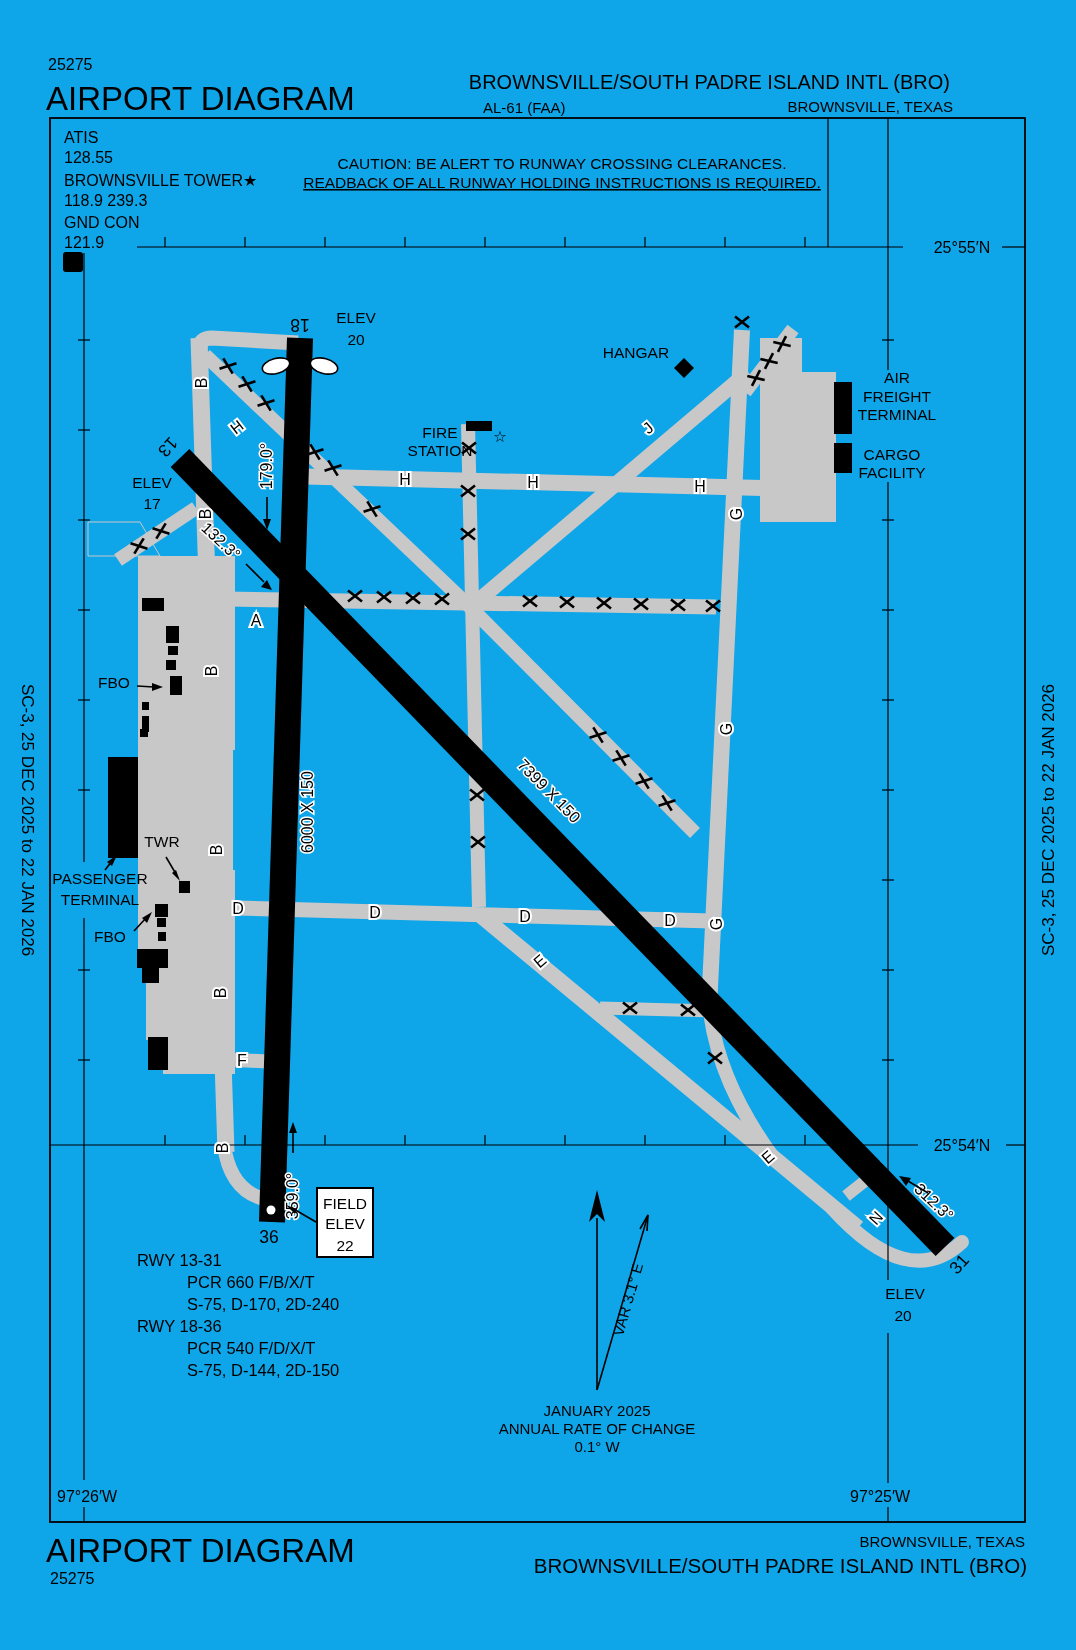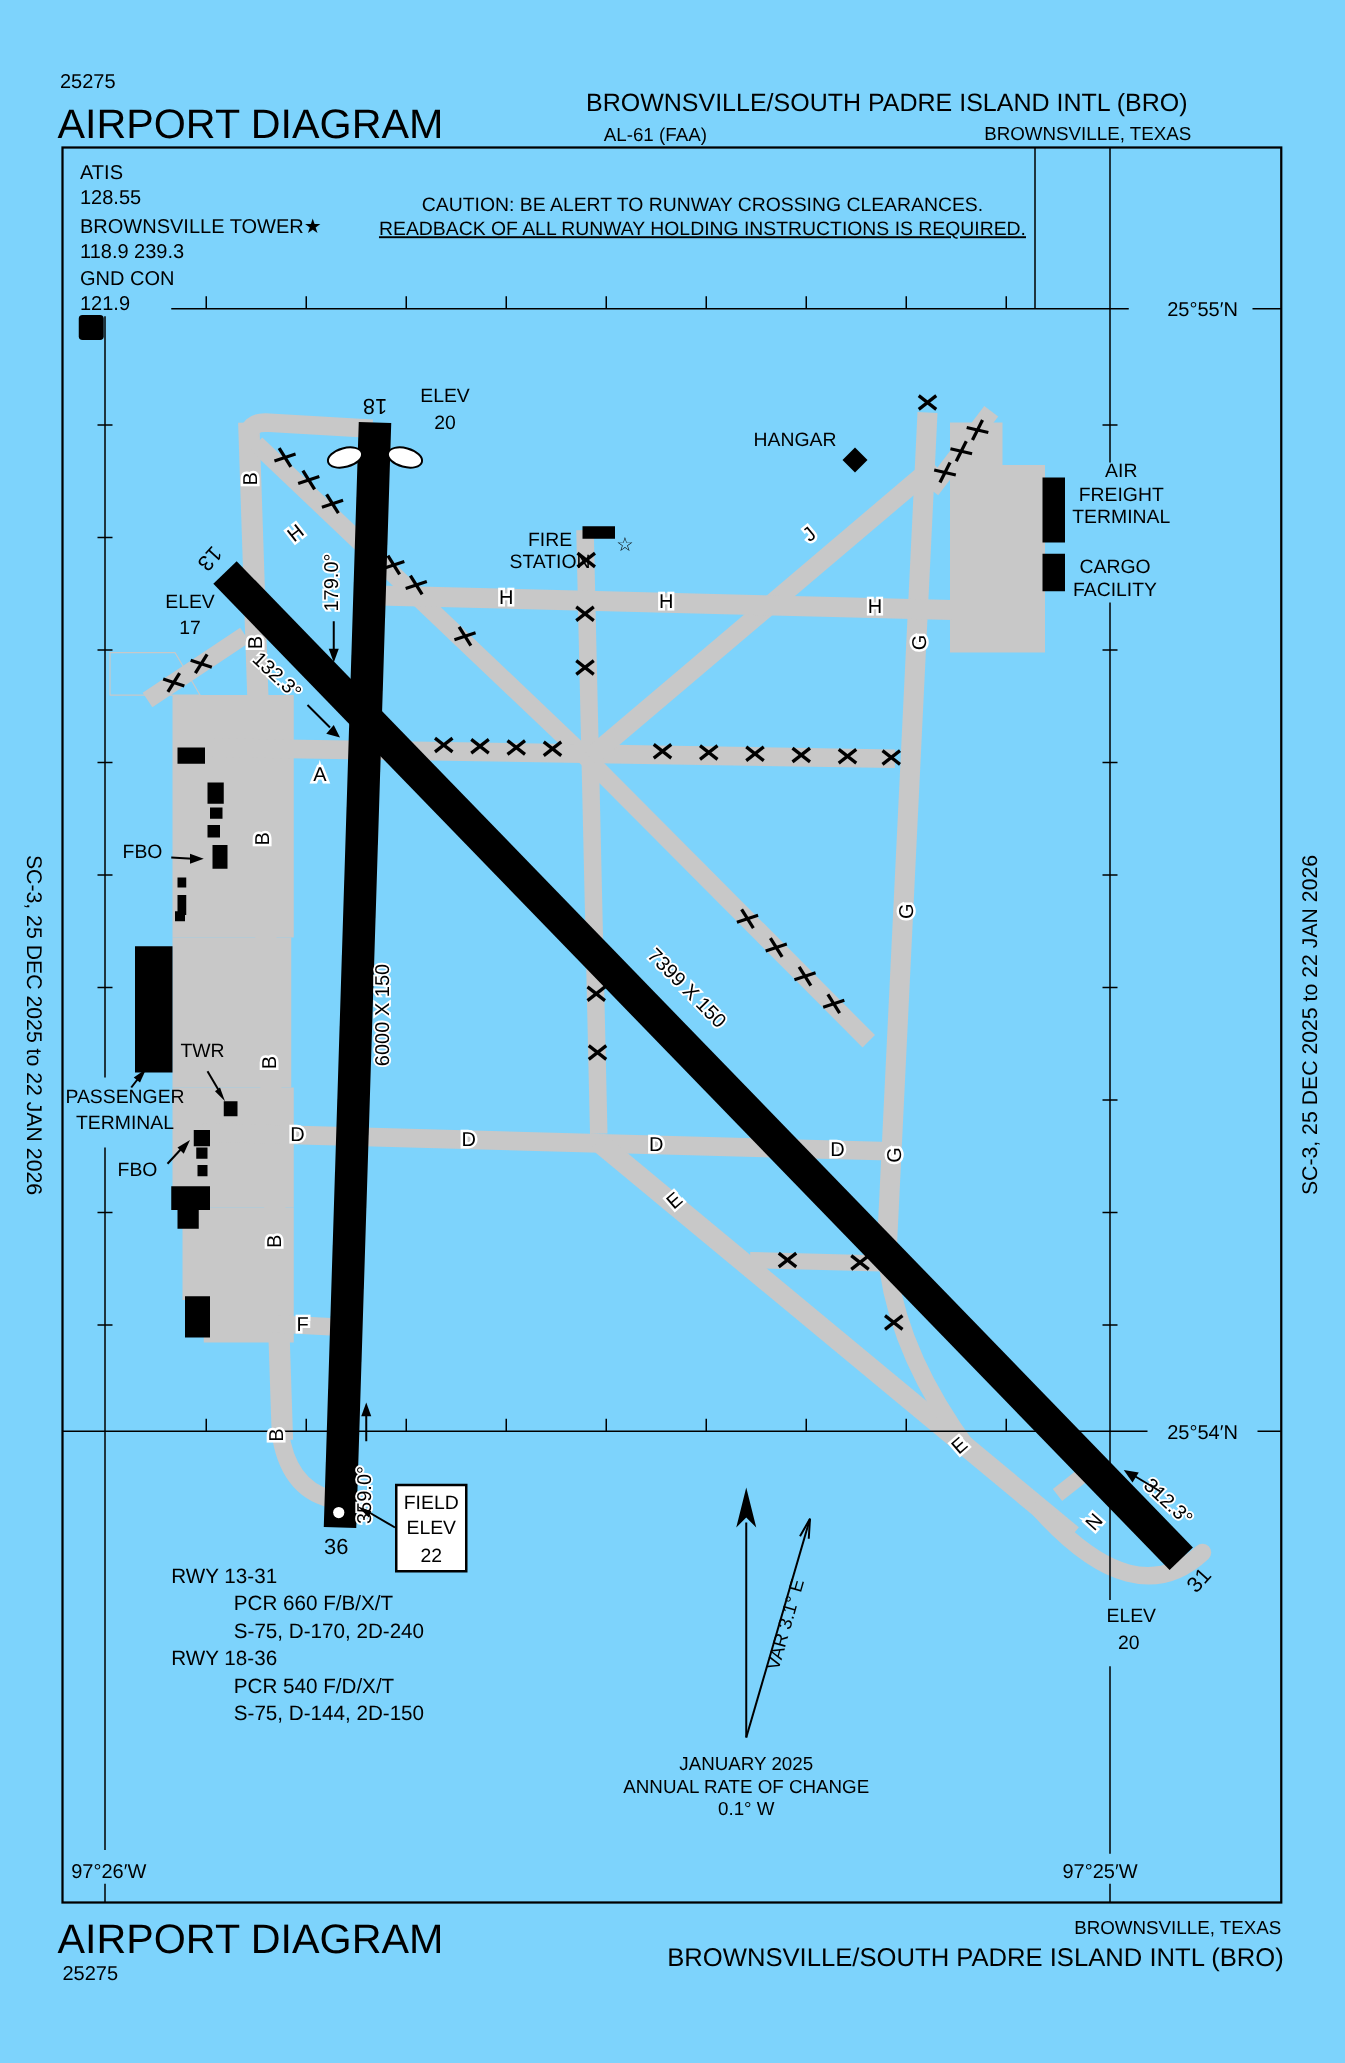--- a/index.html
+++ b/index.html
@@ -1,16 +1,16 @@
 <!DOCTYPE html>
 <html><head>
 <meta charset="utf-8">
 <style>
   html,body{margin:0;padding:0;background:#ffffff;}
-  .page{position:relative;width:1076px;height:1650px;background:#7dd3fc;overflow:hidden;}
+  .page{position:relative;width:1076px;height:1650px;background:#0ea5e9;overflow:hidden;}
   svg{display:block;}
   text{font-family:"Liberation Sans","DejaVu Sans",sans-serif;fill:#000;}
   
   .h-num{font-size:16px;}
   .h-big{font-size:33px;}
   .h-apt{font-size:20px;}
   .h-sm{font-size:15px;}
   .f-apt{font-size:20.5px;}
   .caut{font-size:15.5px;}
   .comm{font-size:16px;}

